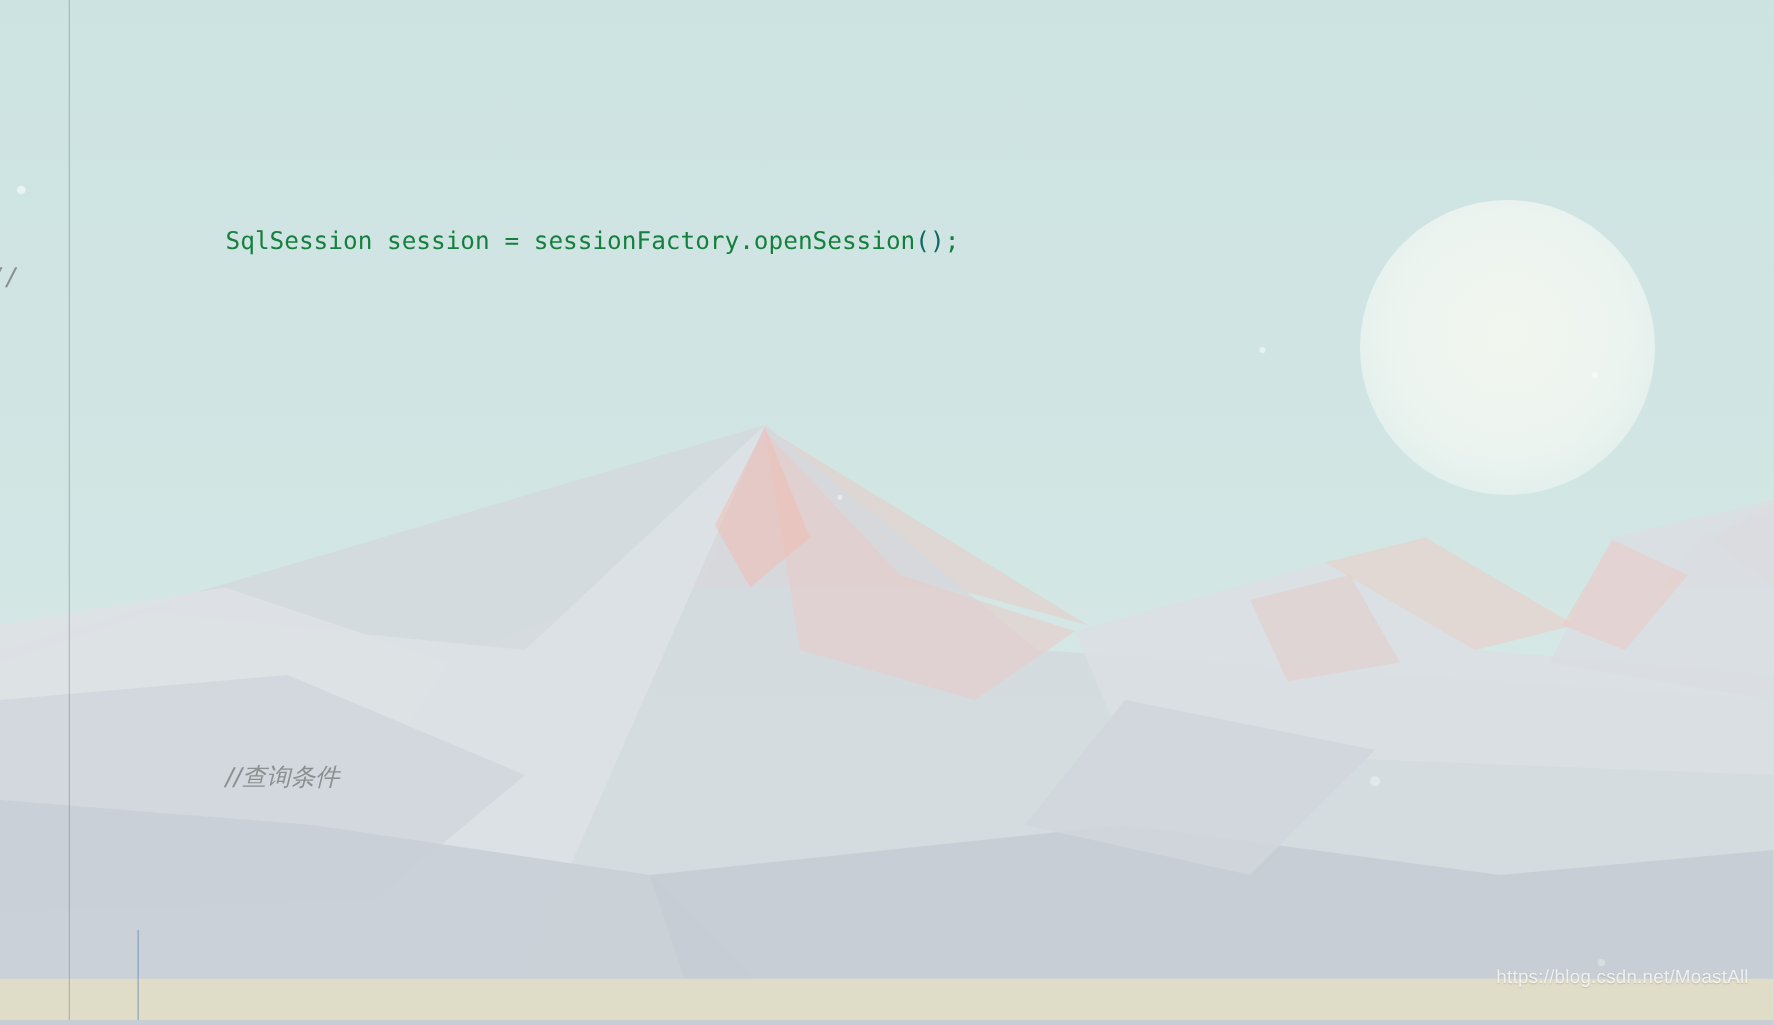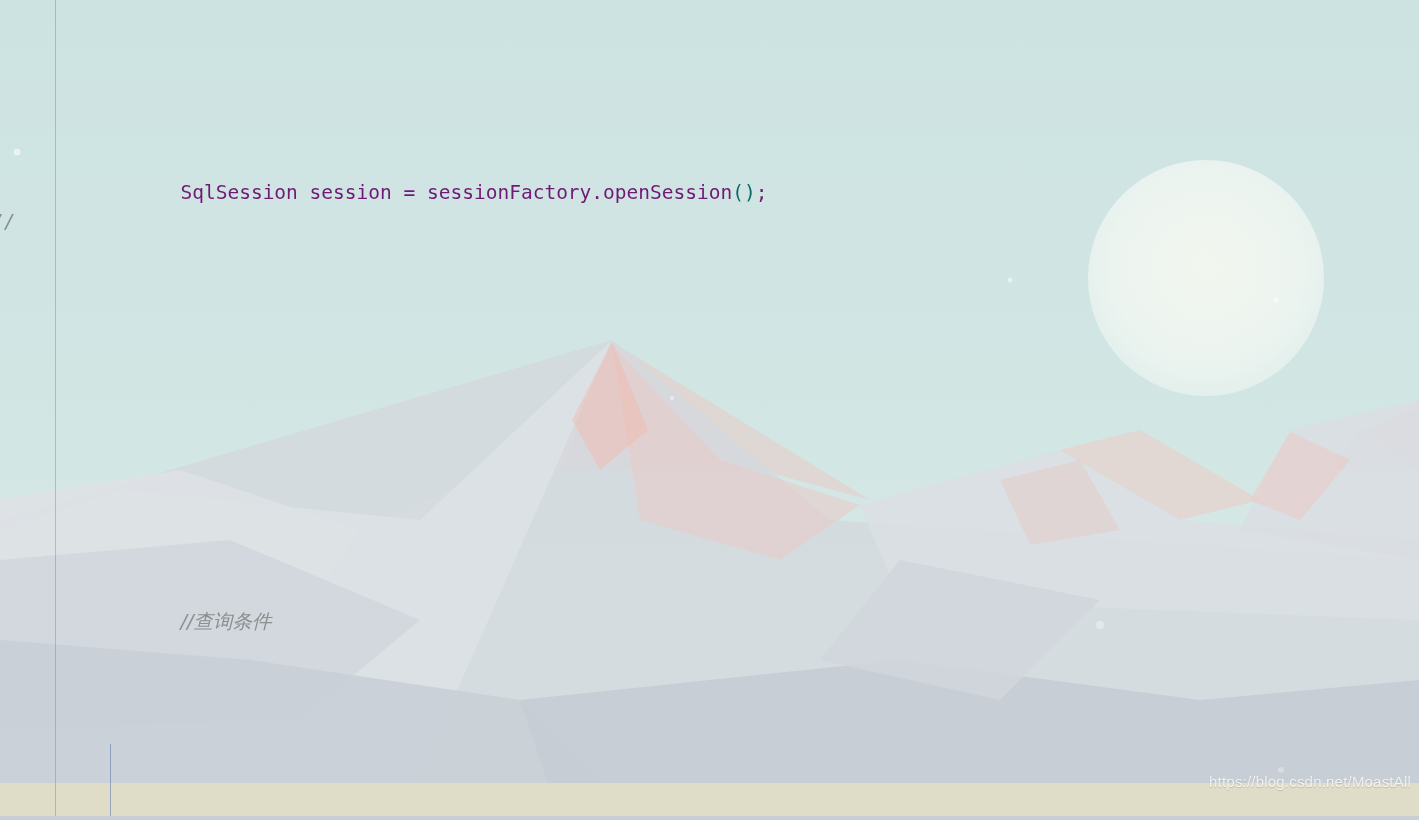--- a/index.html
+++ b/index.html
@@ -79,33 +79,33 @@
   }
   .line {
     height: 36.4px;
     padding-left: 110px;
     white-space: pre;
     position: relative;
   }
   .line.blank { }
 
   
-  .t-plain   { color: #701a75; text-align: center; }
+  .t-plain   { color: #15803d; text-align: center; }
   .t-kw      { color: #0a11a8; font-weight: bold; }
   .t-paren   { color: #0b6a61; }
   .cmt-line {
     color: #8a8f8f;
     font-style: italic;
   }
   .cn { font-family: "DejaVu Sans", sans-serif; font-style: italic; }
 
   
   #watermark {
     position: absolute;
-    right: 8px;
+    right: 20px;
     bottom: 20px;
     z-index: 6;
     color: rgba(255,255,255,.78);
     font-family: "Liberation Sans", sans-serif;
     font-size: 15px;
     letter-spacing: .2px;
     text-shadow: 0 1px 1px rgba(120,120,110,.35);
   }
 
   

